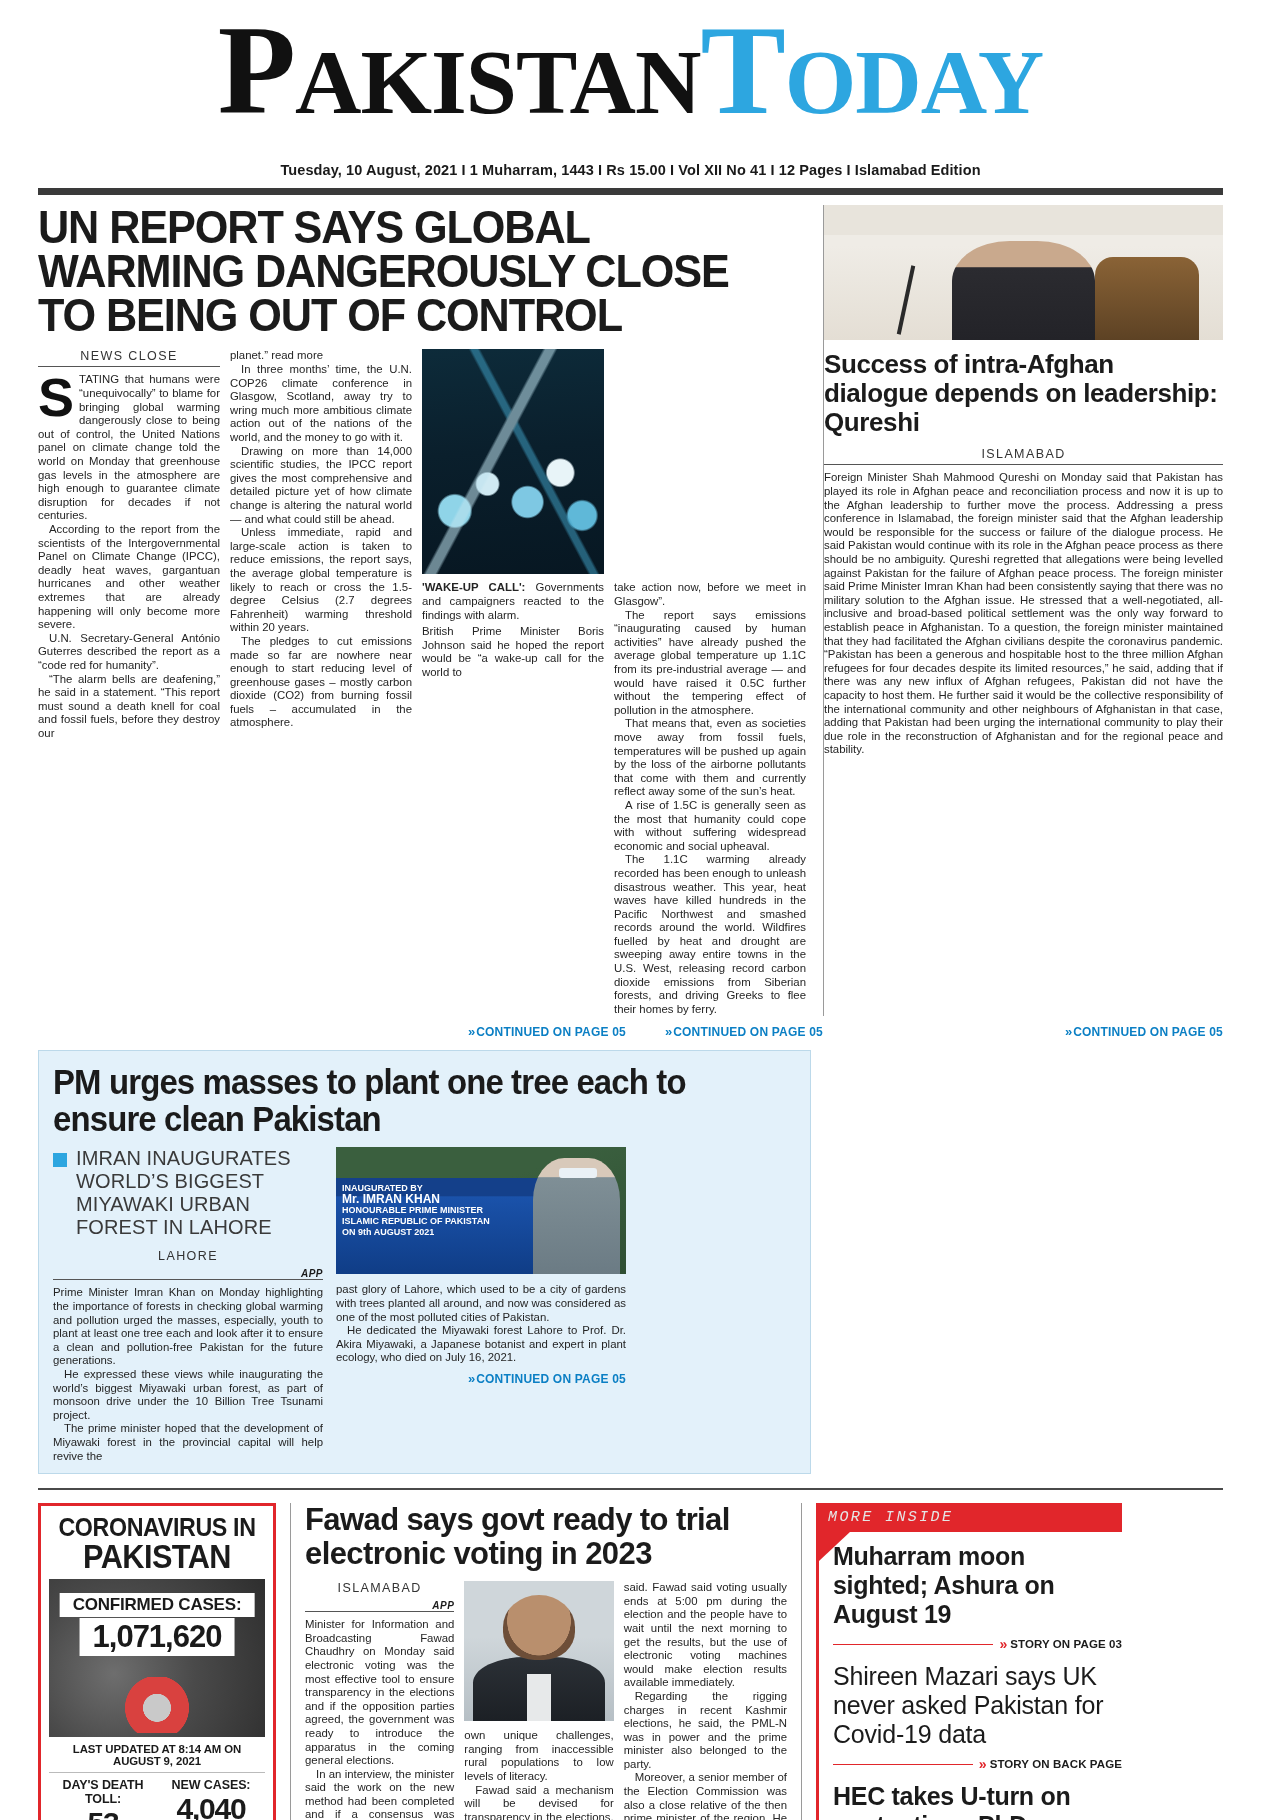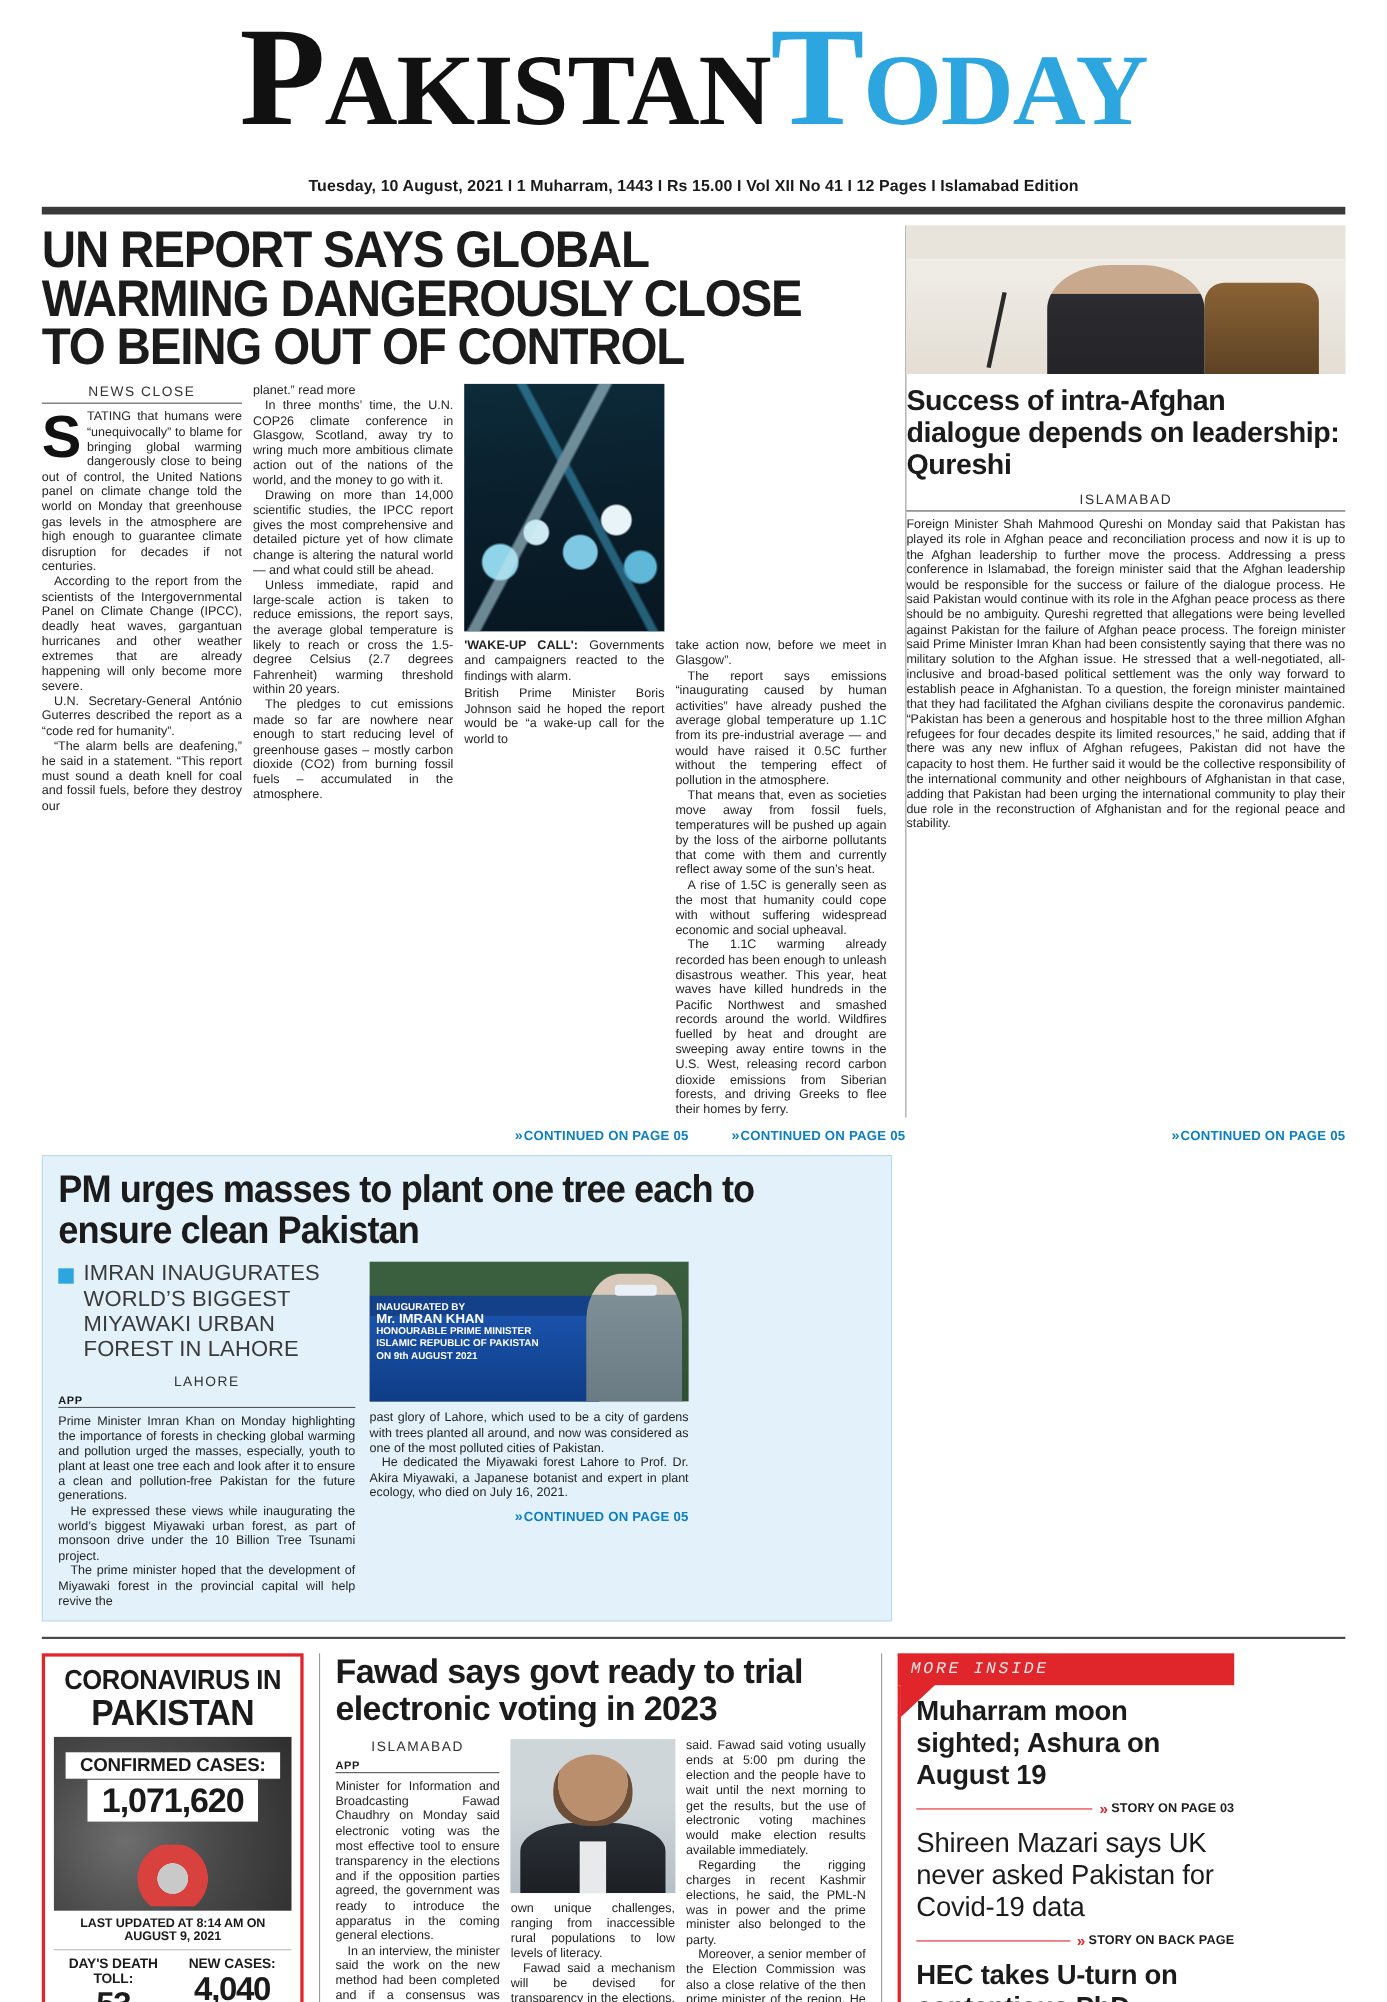--- a/index.html
+++ b/index.html
@@ -35,21 +35,21 @@
   .body-txt {
     font-size: 11.4px; line-height: 13.6px; text-align: justify;
     color: #242424; font-family: "Liberation Sans", sans-serif;
   }
   .body-txt p { margin-bottom: 0; text-indent: 11px; }
   .body-txt p.first { text-indent: 0; }
   .kicker {
     text-align: center; font-size: 12.5px; letter-spacing: 1.4px;
     color: #333; padding-bottom: 3px; font-weight: normal;
   }
-  .kicker-sub { text-align:left; font-size: 10px; font-weight: bold; letter-spacing:.5px; padding-top:2px;}
+  .kicker-sub { text-align:right; font-size: 10px; font-weight: bold; letter-spacing:.5px; padding-top:2px;font-style:italic;}
   .hline { border-top: 1px solid #555; }
   .cont {
     color: #0b7fc4; font-size: 12px; font-weight: bold; text-align: right;
     letter-spacing: .2px; margin-top: 6px; white-space: nowrap;
   }
   .cont .chev { font-size: 13px; letter-spacing: -3px; margin-right: 4px;}
 
   
   .lead-wrap { display: flex; margin-top: 10px; }
   .lead-left { width: 785px; padding-right: 14px; }

